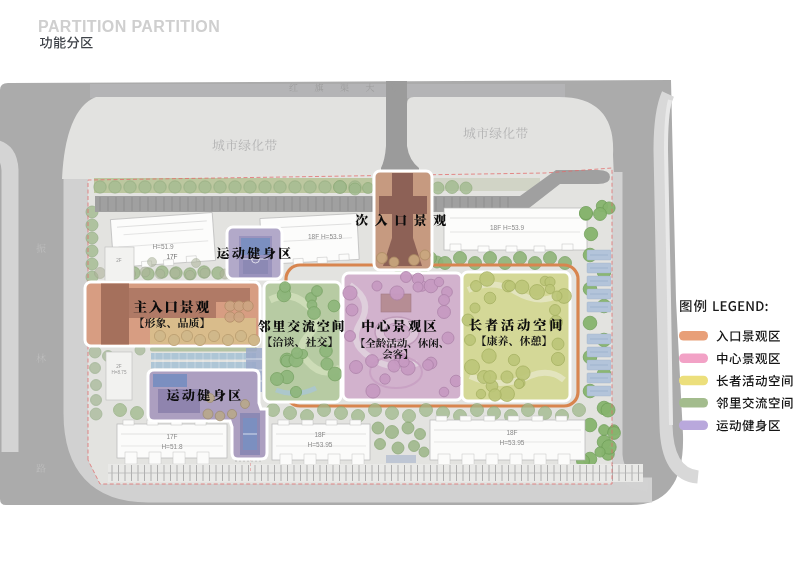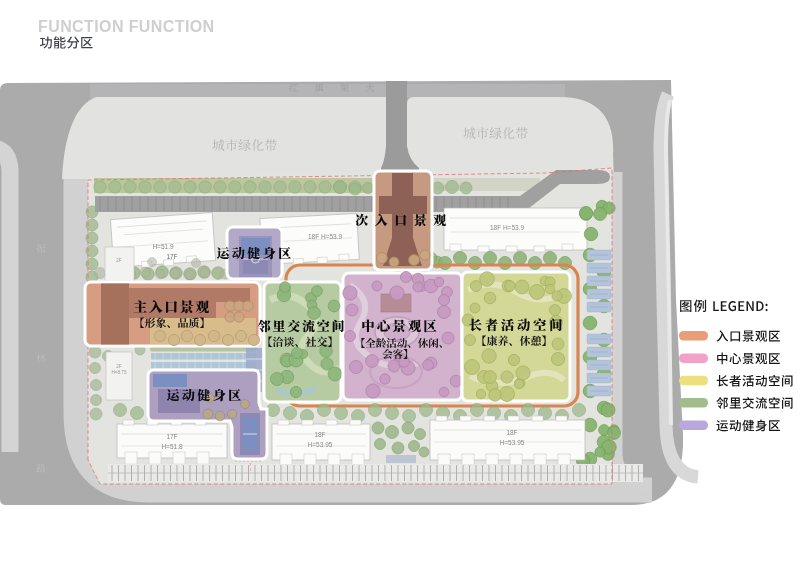--- a/index.html
+++ b/index.html
@@ -3,21 +3,21 @@
 <meta charset="utf-8">
 <style>
 html,body{margin:0;padding:0;background:#ffffff;width:800px;height:565px;overflow:hidden;}
 #page{position:relative;width:800px;height:565px;font-family:"Liberation Sans",sans-serif;}
 #ttl{position:absolute;left:38px;top:18px;font-size:16px;font-weight:bold;letter-spacing:0.4px;color:#cfcfcf;}
 </style>
 </head>
 <body>
 <div id="page">
 
-<div id="ttl">FUNCTION FUNCTION</div>
+<div id="ttl">PARTITION PARTITION</div>
 <svg width="800" height="565" viewBox="0 0 800 565" style="position:absolute;left:0;top:0">
 
 <path transform="translate(39.5,47.5)" d="M0.4 -2.5 0.7 -1.2C2.2 -1.6 4.1 -2.2 5.8 -2.7L5.7 -3.9L3.7 -3.4V-8.5H5.5V-9.6H0.6V-8.5H2.5V-3.0C1.7 -2.8 1.0 -2.7 0.4 -2.5ZM7.7 -10.9C7.7 -10.0 7.7 -9.1 7.7 -8.2H5.7V-7.0H7.7C7.5 -3.9 6.8 -1.3 4.1 0.1C4.4 0.4 4.8 0.8 5.0 1.1C7.9 -0.6 8.7 -3.5 8.9 -7.0H11.2C11.0 -2.6 10.8 -0.8 10.5 -0.4C10.3 -0.3 10.2 -0.2 9.9 -0.2C9.6 -0.2 8.9 -0.2 8.2 -0.3C8.4 0.1 8.5 0.6 8.6 1.0C9.3 1.0 10.0 1.0 10.5 0.9C11.0 0.9 11.3 0.8 11.6 0.3C12.1 -0.3 12.2 -2.2 12.4 -7.6C12.4 -7.8 12.4 -8.2 12.4 -8.2H9.0C9.0 -9.1 9.0 -10.0 9.0 -10.9Z M18.4 -5.4V-4.4H15.9V-5.4ZM14.8 -6.4V1.1H15.9V-1.5H18.4V-0.3C18.4 -0.1 18.3 -0.0 18.2 -0.0C18.0 -0.0 17.4 -0.0 16.9 -0.1C17.0 0.3 17.2 0.8 17.3 1.1C18.1 1.1 18.7 1.1 19.1 0.9C19.5 0.7 19.6 0.4 19.6 -0.2V-6.4ZM15.9 -3.5H18.4V-2.5H15.9ZM24.8 -10.2C24.1 -9.8 23.0 -9.4 22.0 -9.0V-11.1H20.7V-6.9C20.7 -5.7 21.1 -5.3 22.5 -5.3C22.8 -5.3 24.3 -5.3 24.6 -5.3C25.7 -5.3 26.0 -5.7 26.2 -7.4C25.8 -7.5 25.3 -7.7 25.1 -7.9C25.0 -6.6 24.9 -6.4 24.4 -6.4C24.1 -6.4 22.9 -6.4 22.6 -6.4C22.1 -6.4 22.0 -6.5 22.0 -6.9V-8.0C23.2 -8.4 24.5 -8.8 25.6 -9.3ZM24.9 -4.3C24.2 -3.9 23.1 -3.4 22.0 -3.0V-5.0H20.8V-0.6C20.8 0.6 21.1 1.0 22.5 1.0C22.8 1.0 24.3 1.0 24.6 1.0C25.8 1.0 26.1 0.5 26.3 -1.3C25.9 -1.4 25.4 -1.6 25.2 -1.8C25.1 -0.3 25.0 -0.1 24.5 -0.1C24.2 -0.1 22.9 -0.1 22.7 -0.1C22.1 -0.1 22.0 -0.2 22.0 -0.6V-1.9C23.3 -2.3 24.7 -2.8 25.7 -3.4ZM14.6 -7.2C14.9 -7.3 15.4 -7.4 18.8 -7.7C19.0 -7.4 19.1 -7.2 19.1 -7.0L20.2 -7.5C20.0 -8.3 19.3 -9.5 18.6 -10.3L17.6 -9.9C17.8 -9.5 18.1 -9.1 18.4 -8.6L15.9 -8.4C16.5 -9.1 17.0 -10.0 17.4 -10.8L16.1 -11.2C15.7 -10.2 15.0 -9.2 14.8 -8.9C14.6 -8.6 14.4 -8.4 14.2 -8.4C14.3 -8.1 14.6 -7.5 14.6 -7.2Z M36.0 -10.9 34.8 -10.5C35.5 -9.0 36.6 -7.4 37.7 -6.2H29.9C30.9 -7.4 31.9 -8.9 32.5 -10.5L31.2 -10.9C30.4 -8.9 29.1 -7.1 27.5 -5.9C27.8 -5.7 28.3 -5.2 28.6 -5.0C28.9 -5.2 29.2 -5.5 29.5 -5.8V-5.0H31.9C31.6 -2.9 30.9 -0.9 27.8 0.1C28.1 0.3 28.5 0.8 28.6 1.1C32.0 -0.1 32.8 -2.4 33.2 -5.0H36.4C36.3 -2.0 36.1 -0.7 35.8 -0.4C35.7 -0.3 35.5 -0.2 35.3 -0.2C35.0 -0.2 34.2 -0.2 33.4 -0.3C33.6 0.0 33.8 0.6 33.8 1.0C34.6 1.0 35.4 1.0 35.9 1.0C36.3 0.9 36.7 0.8 37.0 0.4C37.4 -0.1 37.6 -1.6 37.8 -5.6L37.8 -6.1C38.1 -5.7 38.4 -5.4 38.7 -5.1C39.0 -5.4 39.4 -5.9 39.8 -6.1C38.4 -7.2 36.8 -9.2 36.0 -10.9Z M52.8 -10.5H41.7V0.7H53.1V-0.5H42.9V-9.3H52.8ZM43.9 -7.6C44.9 -6.8 46.0 -5.8 47.0 -4.9C45.9 -3.8 44.7 -2.9 43.5 -2.2C43.7 -2.0 44.2 -1.5 44.4 -1.2C45.6 -2.0 46.8 -3.0 47.9 -4.1C49.0 -3.0 50.0 -2.0 50.7 -1.3L51.7 -2.2C51.0 -3.0 49.9 -4.0 48.8 -5.0C49.7 -6.0 50.6 -7.1 51.3 -8.3L50.1 -8.8C49.5 -7.7 48.7 -6.7 47.9 -5.8C46.8 -6.7 45.8 -7.6 44.8 -8.3Z" fill="#3e4248"></path>
 
 <path d="M0,90 q0,-7 8,-7 L671,80 L676,300 L683,435 q2,70 -52,70 L6,505 q-6,0 -6,-6 Z" fill="#ababab"></path>
 
 <rect x="90" y="84" width="475" height="14" fill="#b4b4b6"></rect>
 
 <path d="M96,97 L386,97 L386,179 L62,179 C64,135 75,105 96,97 Z" fill="#e2e2e0"></path>
 

